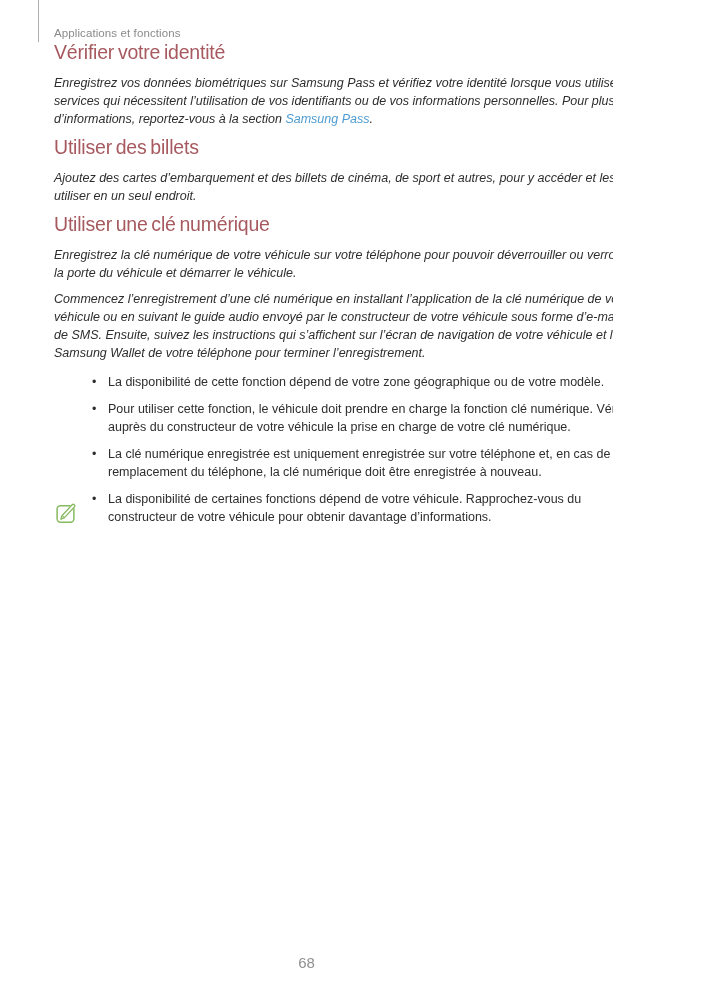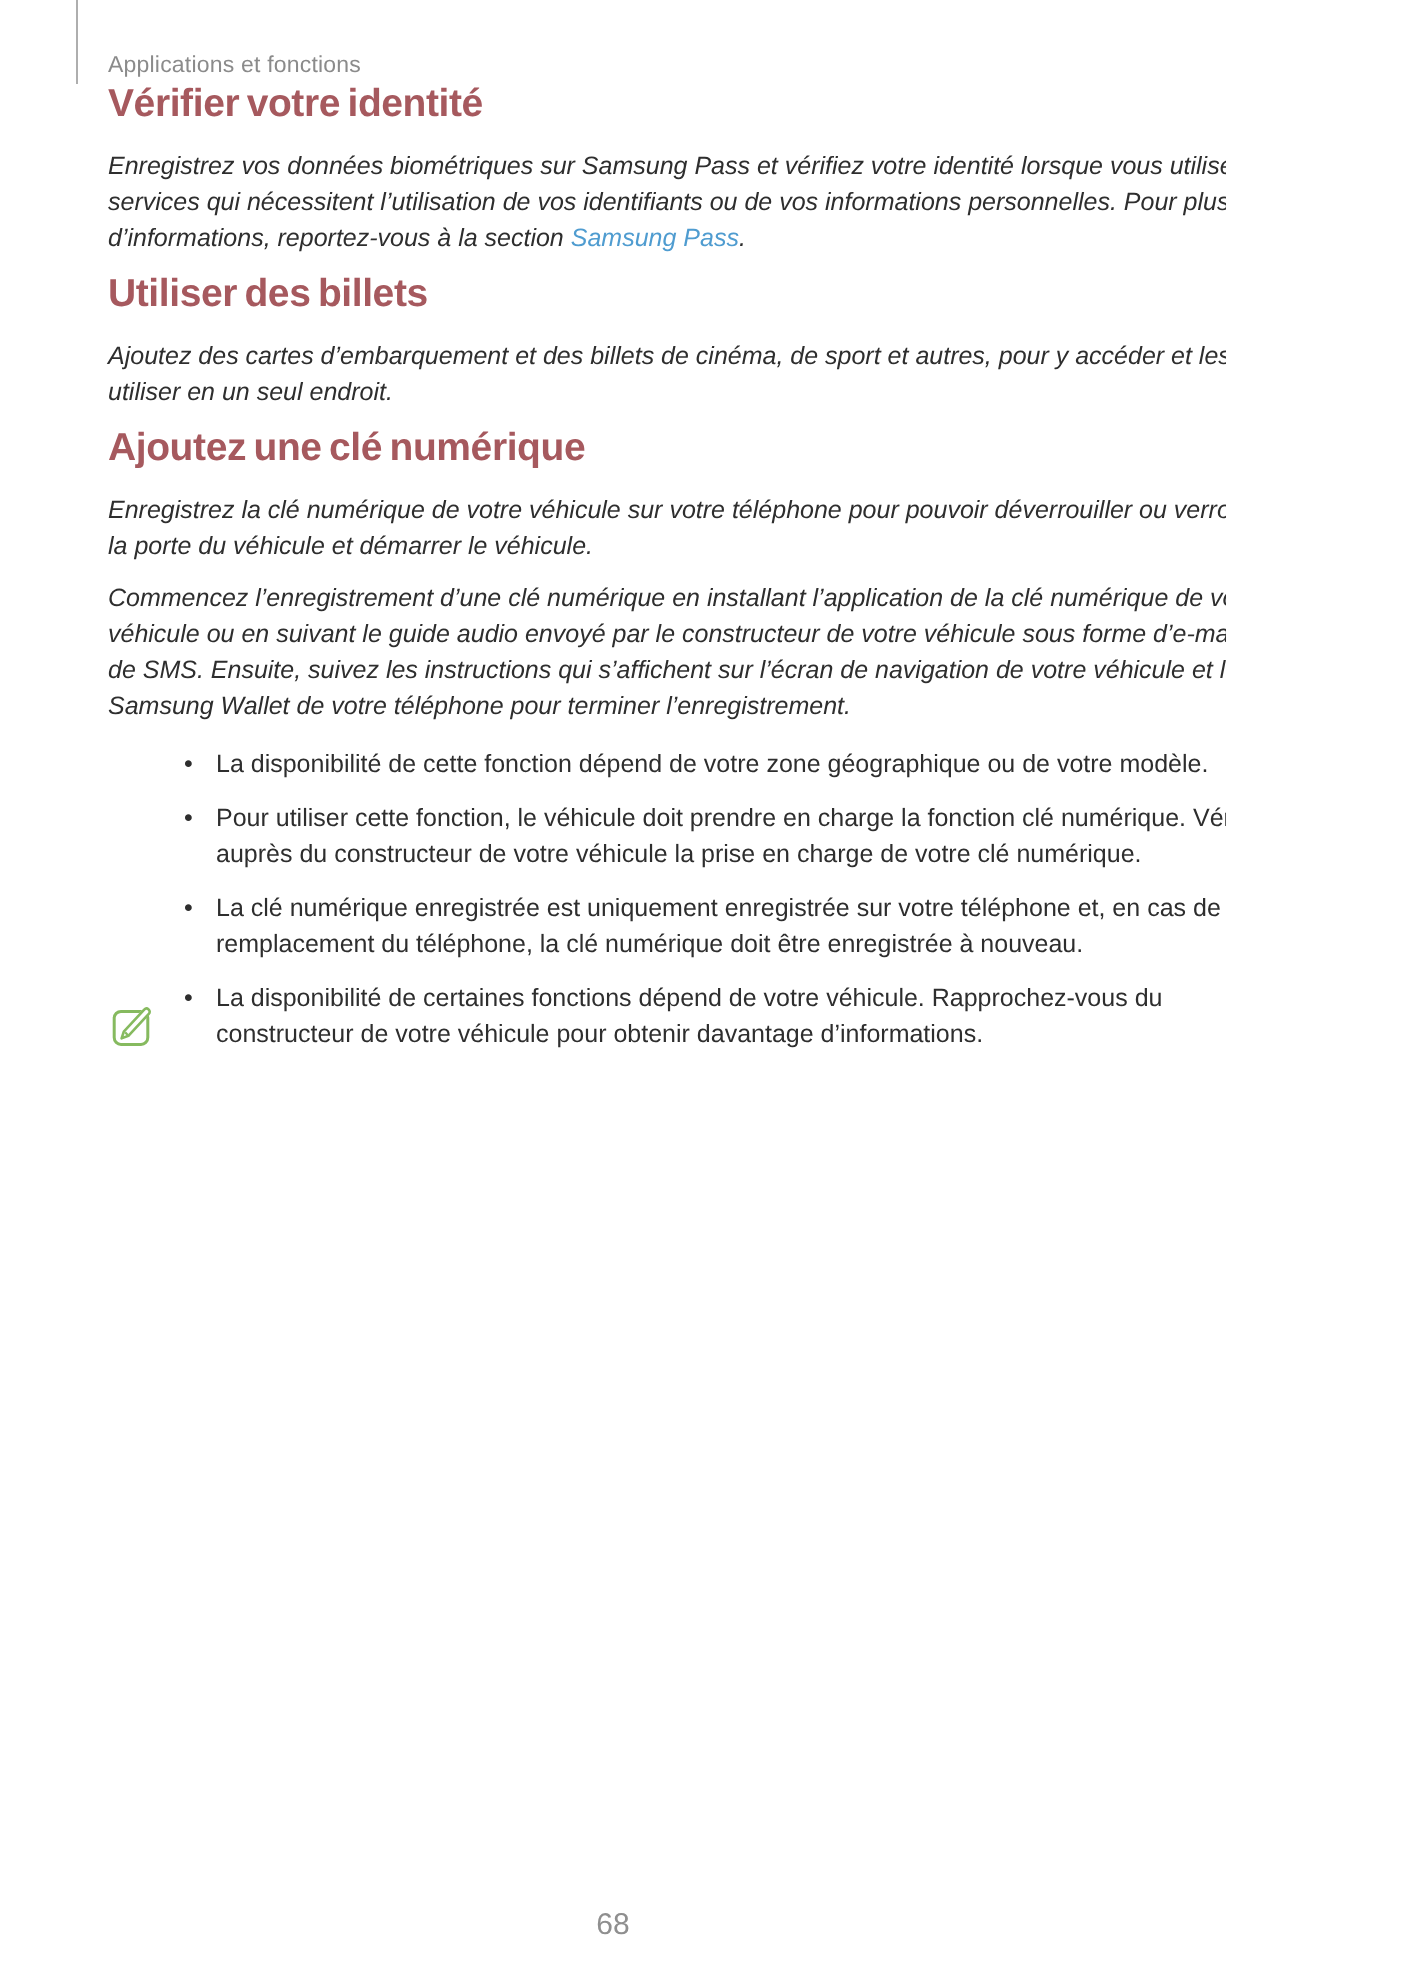--- a/index.html
+++ b/index.html
@@ -33,21 +33,21 @@
     margin-top: 26px;
     font-size: 11.5px;
     line-height: 15px;
     color: #8b8b8b;
     letter-spacing: 0.1px;
   }
   h1.section-heading {
     margin: 0;
     font-size: 19.5px;
     line-height: 23px;
-    font-weight: 700;
+    font-weight: 400;
     color: #a6595e;
     letter-spacing: -0.2px;
     word-spacing: -1.5px;
   }
   .h-first   { margin-top: 42px; }
   .h-next    { margin-top: 29px; }
   p.body-text {
     margin: 10px 0 8px 0;
     font-size: 12.5px;
     line-height: 18px;
@@ -118,21 +118,21 @@
       <h1 class="section-heading h-first">Vérifier votre identité</h1>
       <p class="body-text"><span>Enregistrez vos données biométriques sur Samsung Pass et vérifiez votre identité lorsque vous utilisez des services qui nécessitent l’utilisation de vos identifiants ou de vos informations personnelles. Pour plus d’informations, reportez-vous à la section </span><a class="inline-link">Samsung Pass</a><span>.</span></p>
     </section>
 
     <section>
       <h1 class="section-heading h-next">Utiliser des billets</h1>
       <p class="body-text">Ajoutez des cartes d’embarquement et des billets de cinéma, de sport et autres, pour y accéder et les utiliser en un seul endroit.</p>
     </section>
 
     <section>
-      <h1 class="section-heading h-next">Ajoutez une clé numérique</h1>
+      <h1 class="section-heading h-next">Utiliser une clé numérique</h1>
       <p class="body-text">Enregistrez la clé numérique de votre véhicule sur votre téléphone pour pouvoir déverrouiller ou verrouiller la porte du véhicule et démarrer le véhicule.</p>
       <p class="body-text follow">Commencez l’enregistrement d’une clé numérique en installant l’application de la clé numérique de votre véhicule ou en suivant le guide audio envoyé par le constructeur de votre véhicule sous forme d’e-mail ou de SMS. Ensuite, suivez les instructions qui s’affichent sur l’écran de navigation de votre véhicule et l’écran Samsung Wallet de votre téléphone pour terminer l’enregistrement.</p>
 
       <div class="note">
         <span class="note-icon">
           <svg viewBox="0 0 24 24" width="24" height="24" aria-hidden="true">
             <rect x="3.1" y="3.7" width="16.8" height="16.5" rx="3.4" fill="none" stroke="#86ba5f" stroke-width="1.5"></rect>
             <path d="M20.8 2 L9.2 14.8" stroke="#ffffff" stroke-width="4.2" fill="none"></path>
             <path d="M20.3 2.7 C21 3.3 21 4.3 20.4 4.9 L10.2 15.9 L6.8 17.2 L7.9 13.8 L18.1 2.8 C18.7 2.2 19.6 2.1 20.3 2.7 Z" fill="none" stroke="#86ba5f" stroke-width="1.3" stroke-linejoin="round"></path>
             <path d="M8.6 14.2 L9.9 15.5" stroke="#86ba5f" stroke-width="1.1"></path>

